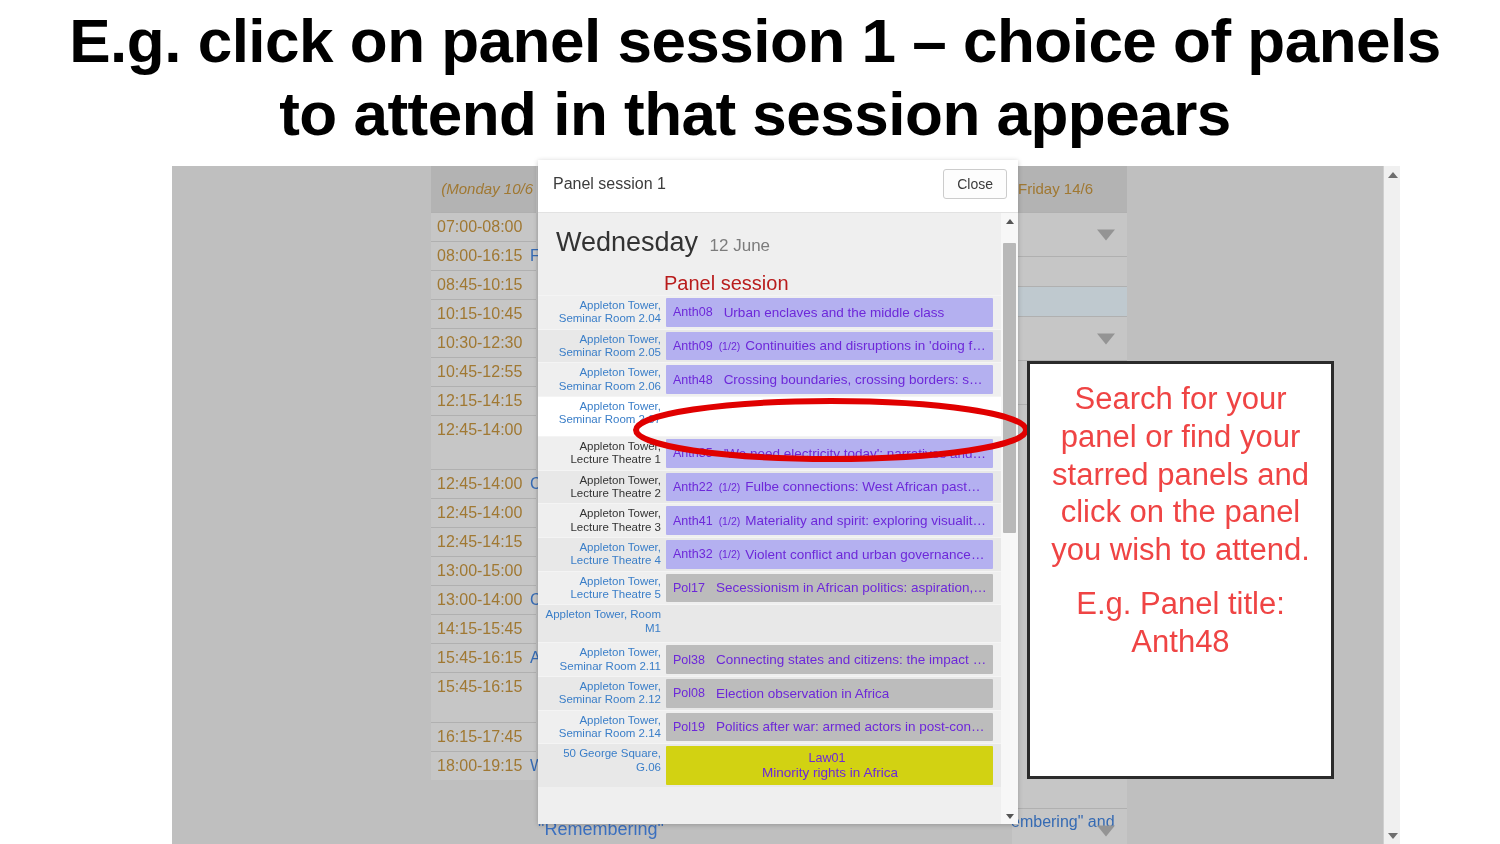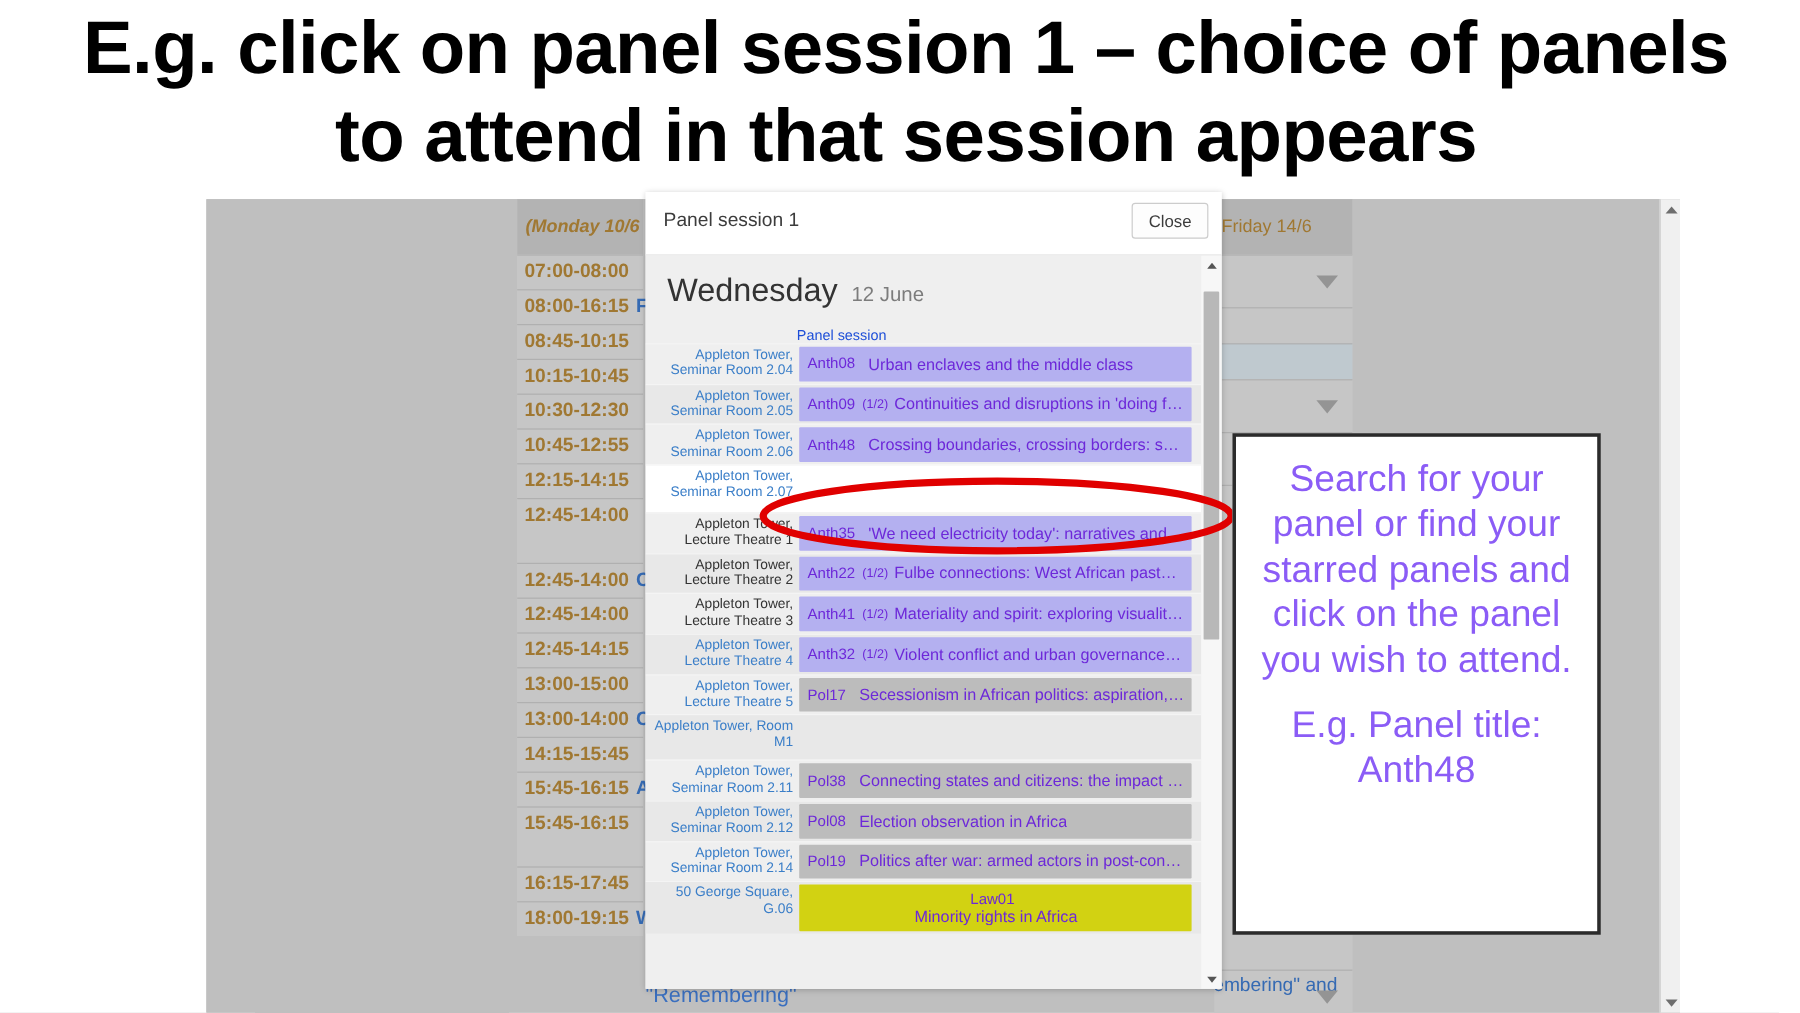--- a/index.html
+++ b/index.html
@@ -36,21 +36,20 @@
     position: absolute; left: 0; top: 0; right: 0; bottom: 0;
     background: #bfbfbf;
   }
 
   
   #time-col {
     position: absolute;
     left: 259px; top: 0px;
     width: 105px;
     background: #c6c6c6;
-    font-weight: bold;
   }
   .tt-header {
     height: 46px;
     background: #b3b3b3;
     color: #a07832;
     font-style: italic;
     font-size: 15px;
     text-align: right;
     padding: 14px 3px 0 0;
     white-space: nowrap;
@@ -198,22 +197,22 @@
     color: #333333;
     font-weight: normal;
   }
   #day-heading .daydate {
     font-size: 17px;
     color: #7c7c7c;
     margin-left: 7px;
   }
   #session-type {
     padding: 8px 0 0 126px;
-    font-size: 12px;
-    color: #1d4ed8;
+    font-size: 20px;
+    color: #b91c1c;
   }
   #session-time {
     padding: 9px 0 10px 126px;
     font-size: 16px;
     color: #2e2e2e;
     font-weight: bold;
   }
 
   .panel-row {
     display: flex;
@@ -315,21 +314,21 @@
     width: 307px; height: 418px;
     background: #ffffff;
     border: 3px solid #2b2b2b;
     padding: 16px 14px 10px 14px;
   }
   #callout p {
     margin: 0;
     text-align: center;
     font-size: 31px;
     line-height: 1.22;
-    color: #8b5cf6;
+    color: #ef4444;
   }
   #callout p.second { margin-top: 16px; }
 </style>
 </head>
 <body>
 
 <div id="slide-title">E.g. click on panel session 1 – choice of panels to attend in that session appears</div>
 
 <div id="bg-page">
   <div id="bg-page-inner">

